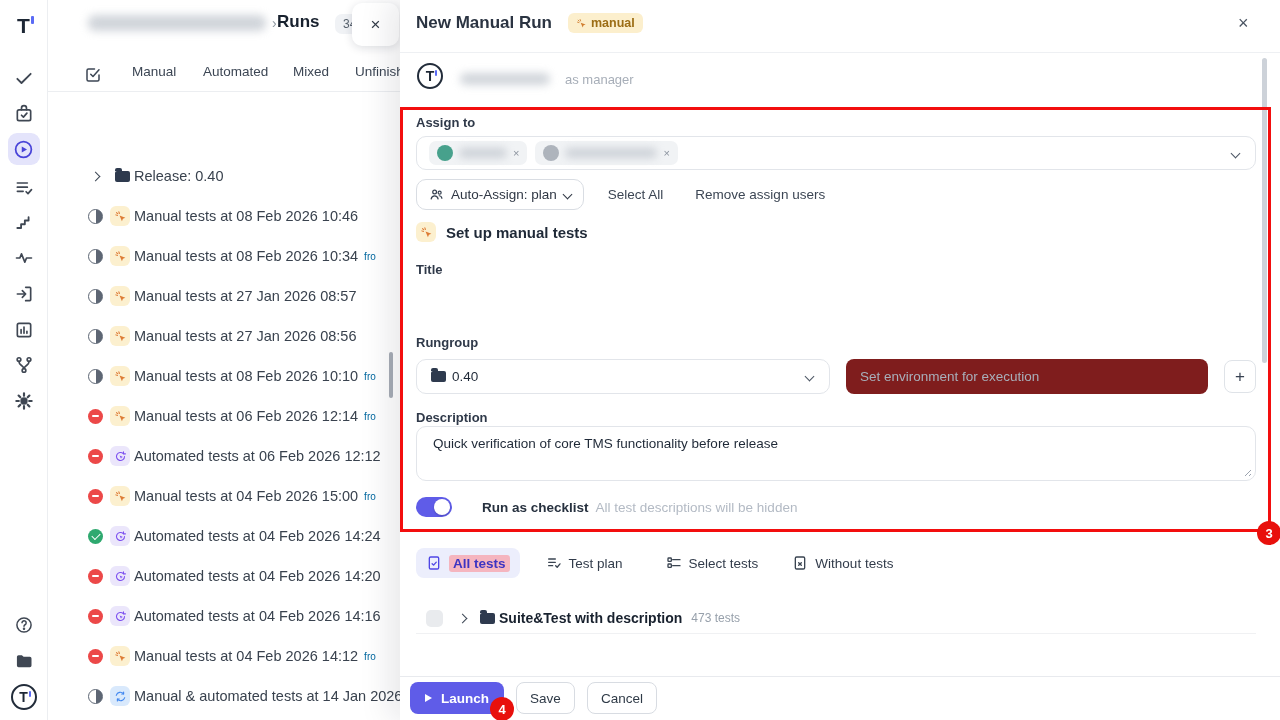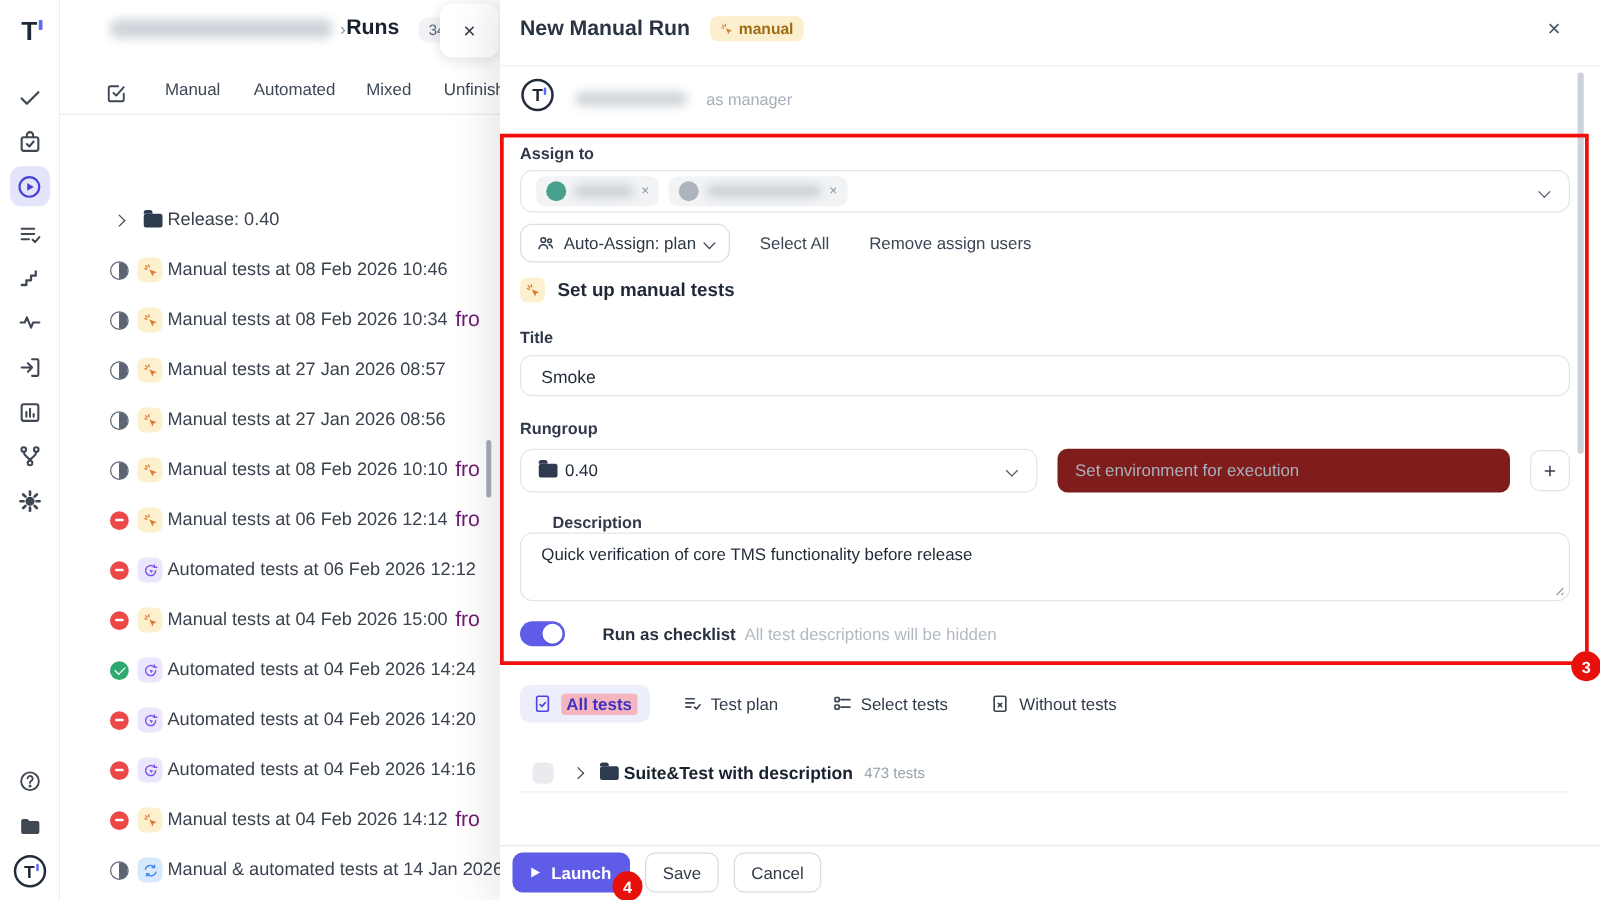--- a/index.html
+++ b/index.html
@@ -67,21 +67,21 @@
   .tp-manual { background:#fcf0cf; }
   .tp-auto { background:#ebe6fb; }
   .tp-mixed { background:#d9e9fc; }
   .run-row[data-status="half"] .st-half { display:inline-flex; }
   .run-row[data-status="failed"] .st-fail { display:inline-flex; }
   .run-row[data-status="passed"] .st-pass { display:inline-flex; }
   .run-row[data-type="manual"] .tp-manual { display:inline-flex; }
   .run-row[data-type="auto"] .tp-auto { display:inline-flex; }
   .run-row[data-type="mixed"] .tp-mixed { display:inline-flex; }
   .run-label { margin-left:86px; font-size:14.5px; color:#39424e; }
-  .run-suffix { margin-left:6px; font-size:17px; color:#701a75; }
+  .run-suffix { margin-left:6px; font-size:10px; color:#0369a1; }
 
   
   #drawer { position:absolute; left:400px; top:0; width:1052px; height:720px; background:#fff;
     z-index:10; box-shadow:-10px 0 30px rgba(16,24,40,.10); }
   #drawer-title { left:16px; top:13px; font-size:17px; font-weight:700; color:#2b3442; }
   .manual-badge { display:inline-flex; align-items:center; gap:4px; background:#fcefcd;
     color:#9c6d15; font-size:12.5px; font-weight:700; padding:3px 8px; border-radius:6px; }
   #title-badge { left:168px; top:13px; }
   #drawer-x { left:838px; top:13px; font-size:18px; color:#4b5563; }
   #drawer-hdr-divider { left:0; top:52px; width:880px; height:1px; background:#eef0f3; }
@@ -126,21 +126,21 @@
     border-radius:10px; display:flex; align-items:center; padding:0 14px; gap:6px;
     font-size:13.5px; color:#1f2937; font-weight:500; }
   #rungroup-select .chev { position:absolute; right:16px; color:#4b5563; }
   #env-input { left:446px; top:359px; width:362px; height:35px; background:#7f1d1d;
     border-radius:8px; display:flex; align-items:center; padding:0 14px; font-size:13.5px;
     color:#a8afba; }
   #env-add-btn { left:824px; top:360px; width:32px; height:33px; border:1px solid #dfe3e8;
     border-radius:8px; background:#fff; display:flex; align-items:center; justify-content:center;
     font-size:17px; color:#374151; }
 
-  #desc-label { left:16px; top:410px;margin-left:26px; }
+  #desc-label { left:16px; top:410px; }
   #desc-area { left:16px; top:426px; width:840px; height:55px; border:1px solid #e2e5ea;
     border-radius:10px; padding:9px 16px; font-size:13.5px; color:#1f2937; }
   #desc-resize { position:absolute; right:4px; bottom:4px; width:9px; height:9px;
     background:repeating-linear-gradient(135deg,transparent 0 2px,#9ca3af 2px 3px);
     clip-path:polygon(100% 0,100% 100%,0 100%); }
 
   #toggle-row { left:16px; top:497px; display:flex; align-items:center; gap:0; }
   #toggle { width:36px; height:20px; border-radius:10px; background:#5f5ce8; position:relative; }
   #toggle::after { content:""; position:absolute; right:2px; top:2px; width:16px; height:16px;
     background:#fff; border-radius:50%; box-shadow:0 1px 2px rgba(0,0,0,.2); }
@@ -555,23 +555,20 @@
     <span class="manual-mini">
       <svg width="13" height="13" viewBox="0 0 20 20">
           <path d="M8.5 8.5l9 3.4-3.8 1.5-1.5 3.8z" fill="#dd7b33"></path>
           <path d="M7.5 2.8l.8 2.6M2.8 7.5l2.6.8M3.9 3.9l1.9 1.9" stroke="#dd7b33" stroke-width="1.6" stroke-linecap="round" fill="none"></path>
         </svg>
       </span>
     <span id="setup-heading">Set up manual tests</span>
   </div>
 
   <div class="abs field-label" id="title-label">Title</div>
-  <div class="abs" id="title-input">
-    <span>Smoke</span>
-    </div>
 
   <div class="abs field-label" id="rungroup-label">Rungroup</div>
   <div class="abs" id="rungroup-select">
     <span class="folder"></span>
     <span>0.40</span>
     <span class="chev down"></span>
     </div>
   <div class="abs" id="env-input">
     <span>Set environment for execution</span>
     </div>

